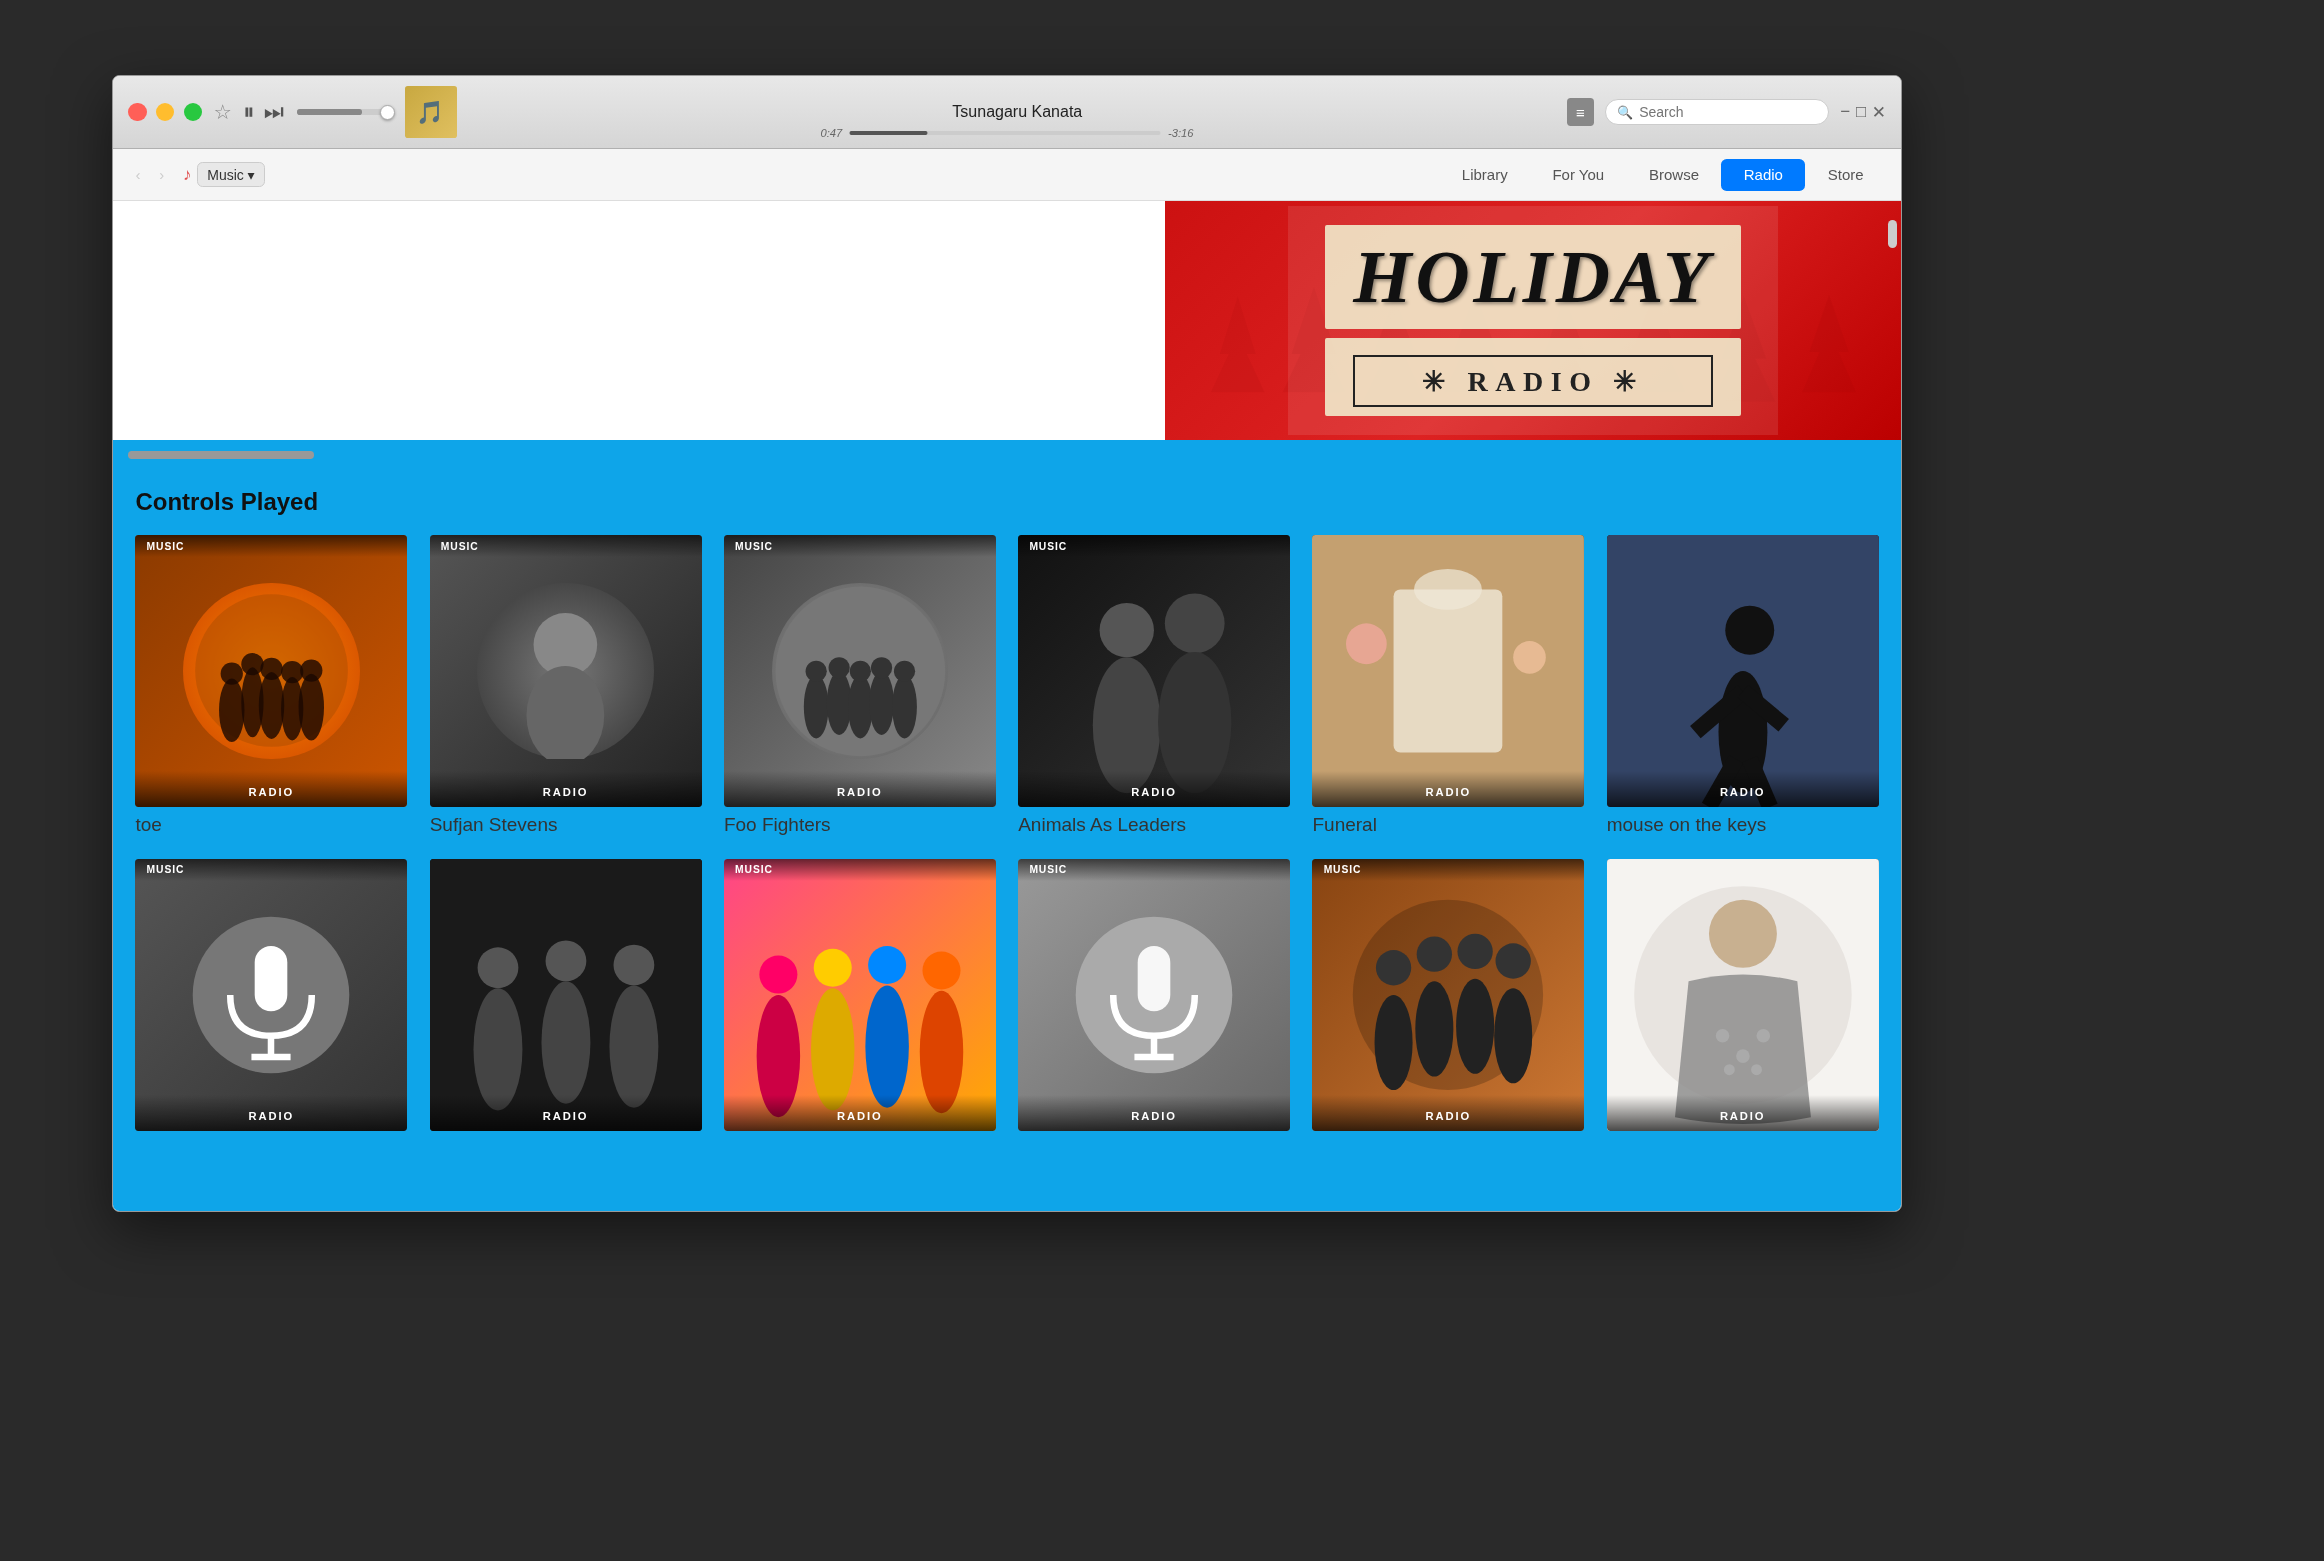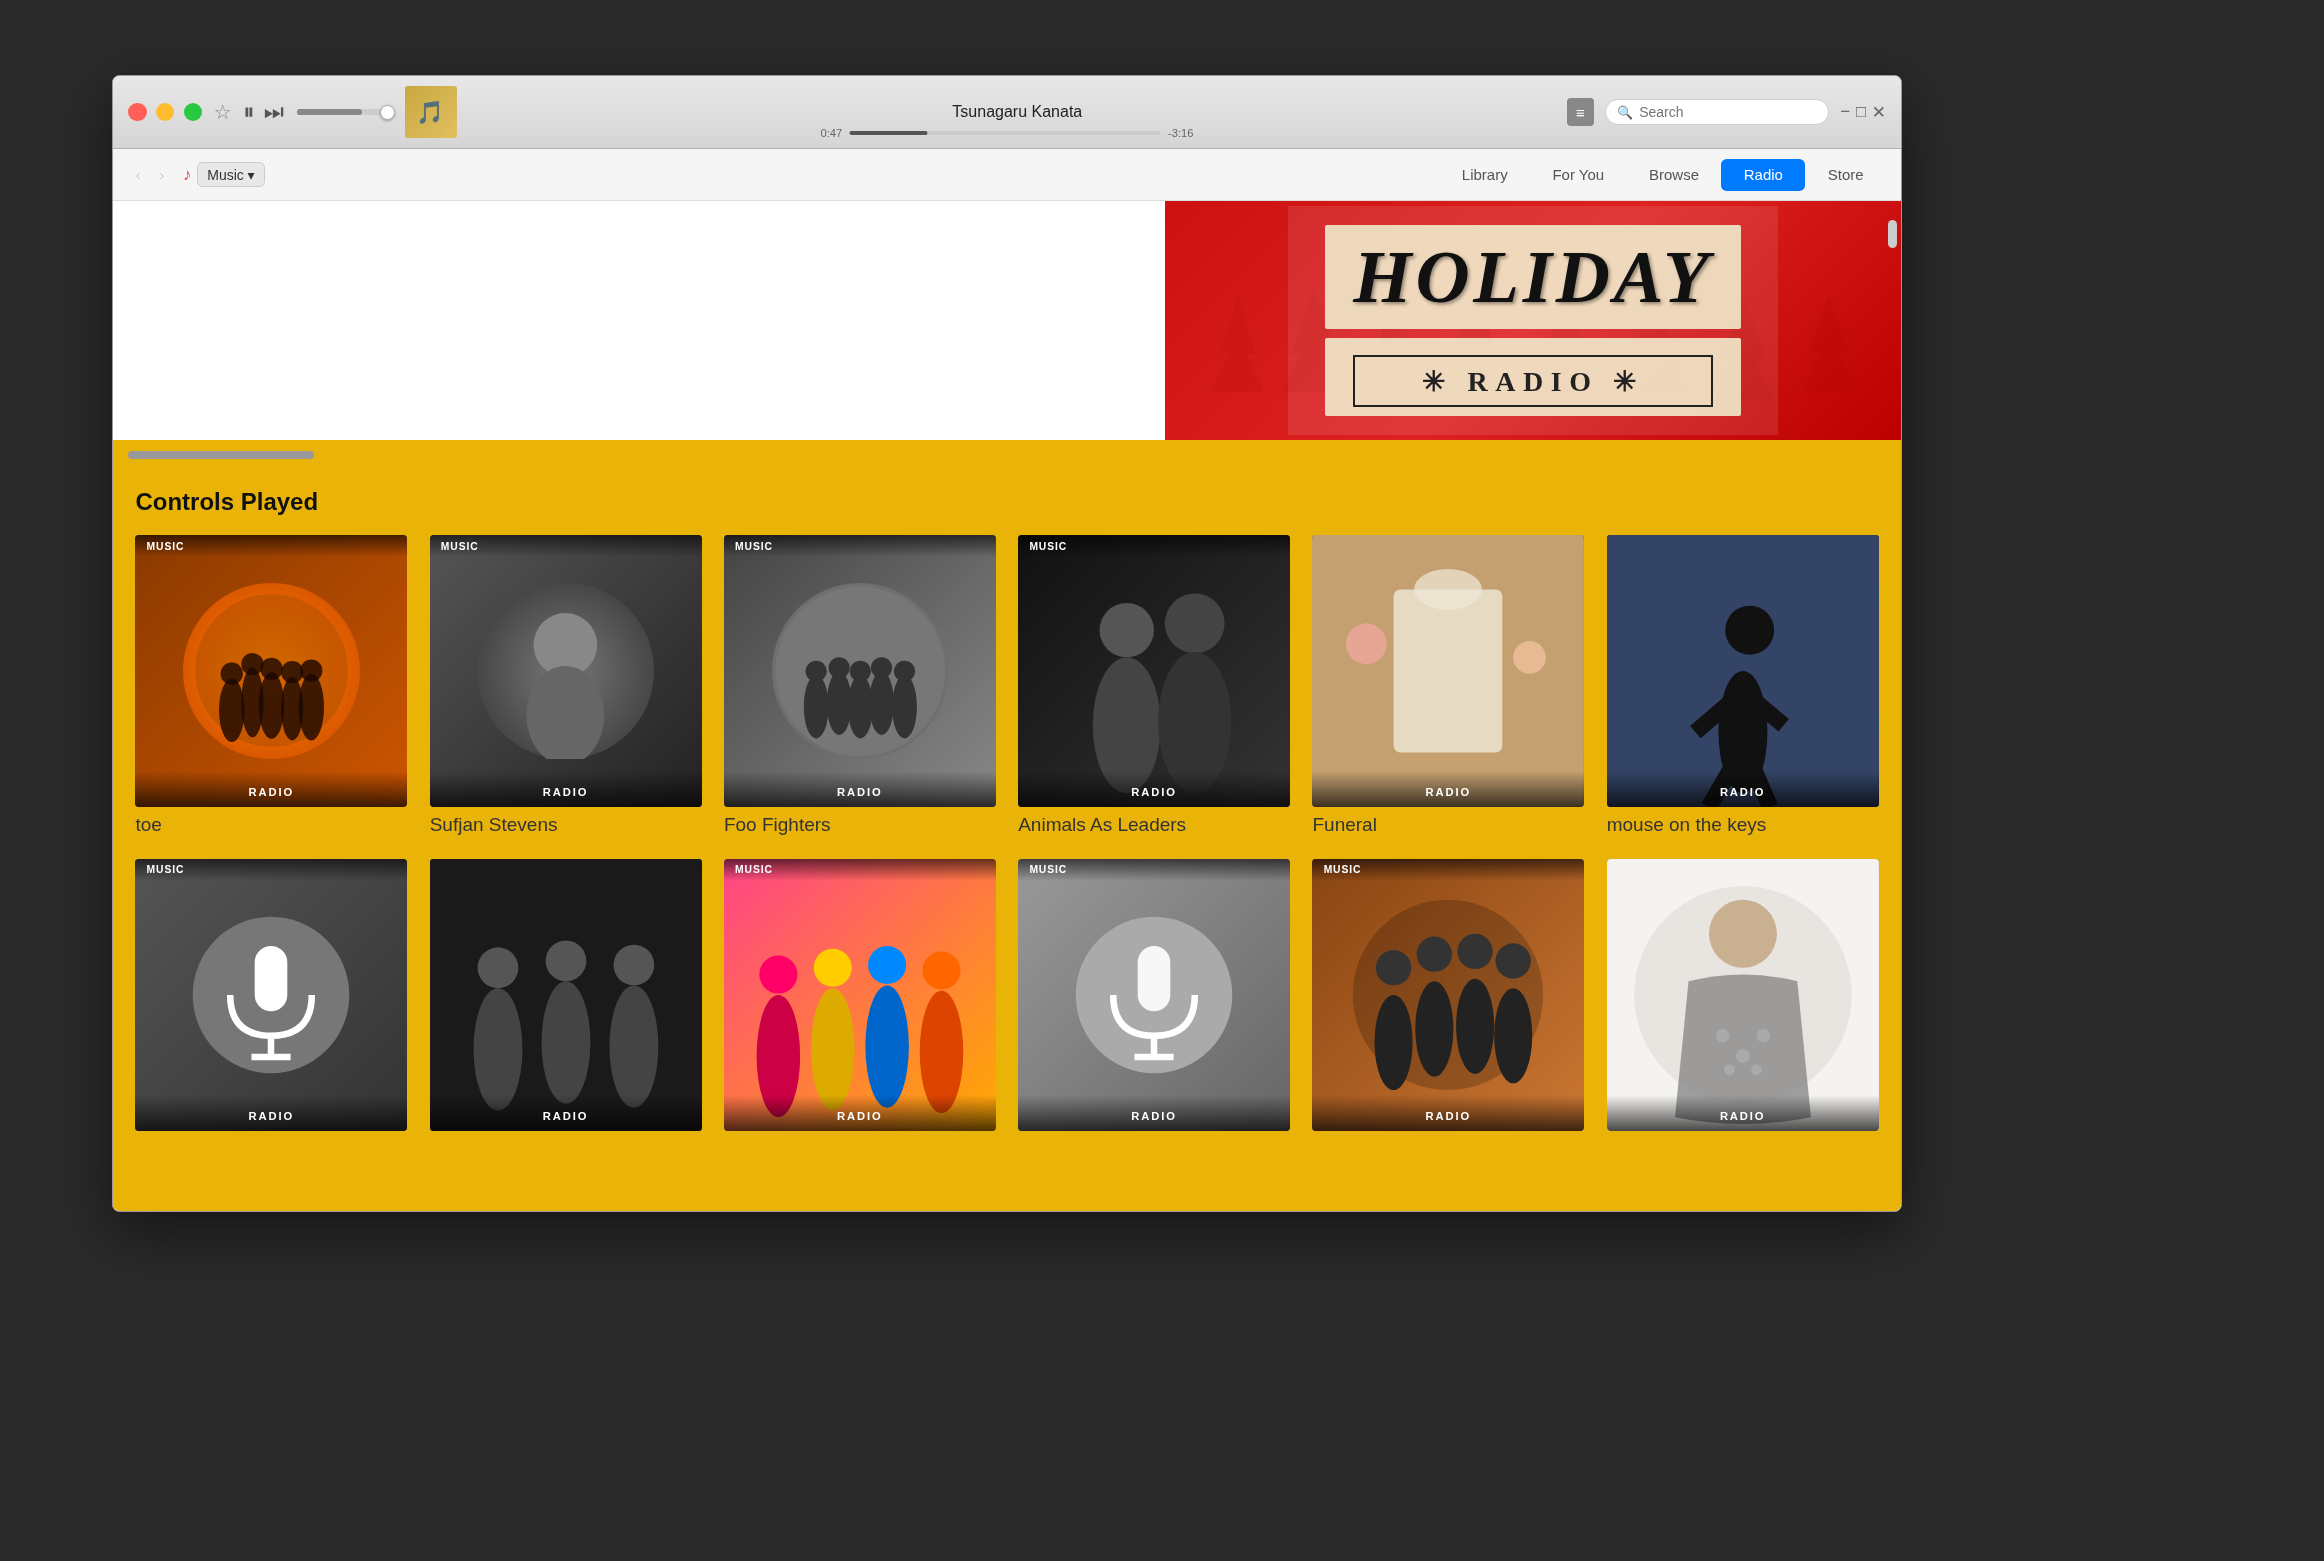--- a/index.html
+++ b/index.html
@@ -145,20 +145,21 @@
       transform: translateX(-50%);
       display: flex;
       align-items: center;
       gap: 7.5px;
       width: 373px;
     }
 
     .time-elapsed, .time-total {
       font-size: 11.2px;
       color: #666;
+      font-style: italic;
     }
 
     .progress-bar {
       flex: 1;
       height: 3.7px;
       background: #ccc;
       border-radius: 1.9px;
     }
 
     .progress-fill {
@@ -305,21 +306,21 @@
     .nav-tab.active {
       background: #007aff;
       color: white;
       border-radius: 5.6px;
     }
 
     
     .main-content {
       flex: 1;
       overflow-y: auto;
-      background: #eab308;
+      background: #0ea5e9;
       position: relative;
     }
 
     
     .holiday-banner {
       width: 736px;
       height: 239px;
       background: linear-gradient(135deg, #cc1111 0%, #dd2222 50%, #bb0000 100%);
       margin-left: auto;
       border-radius: 0;

